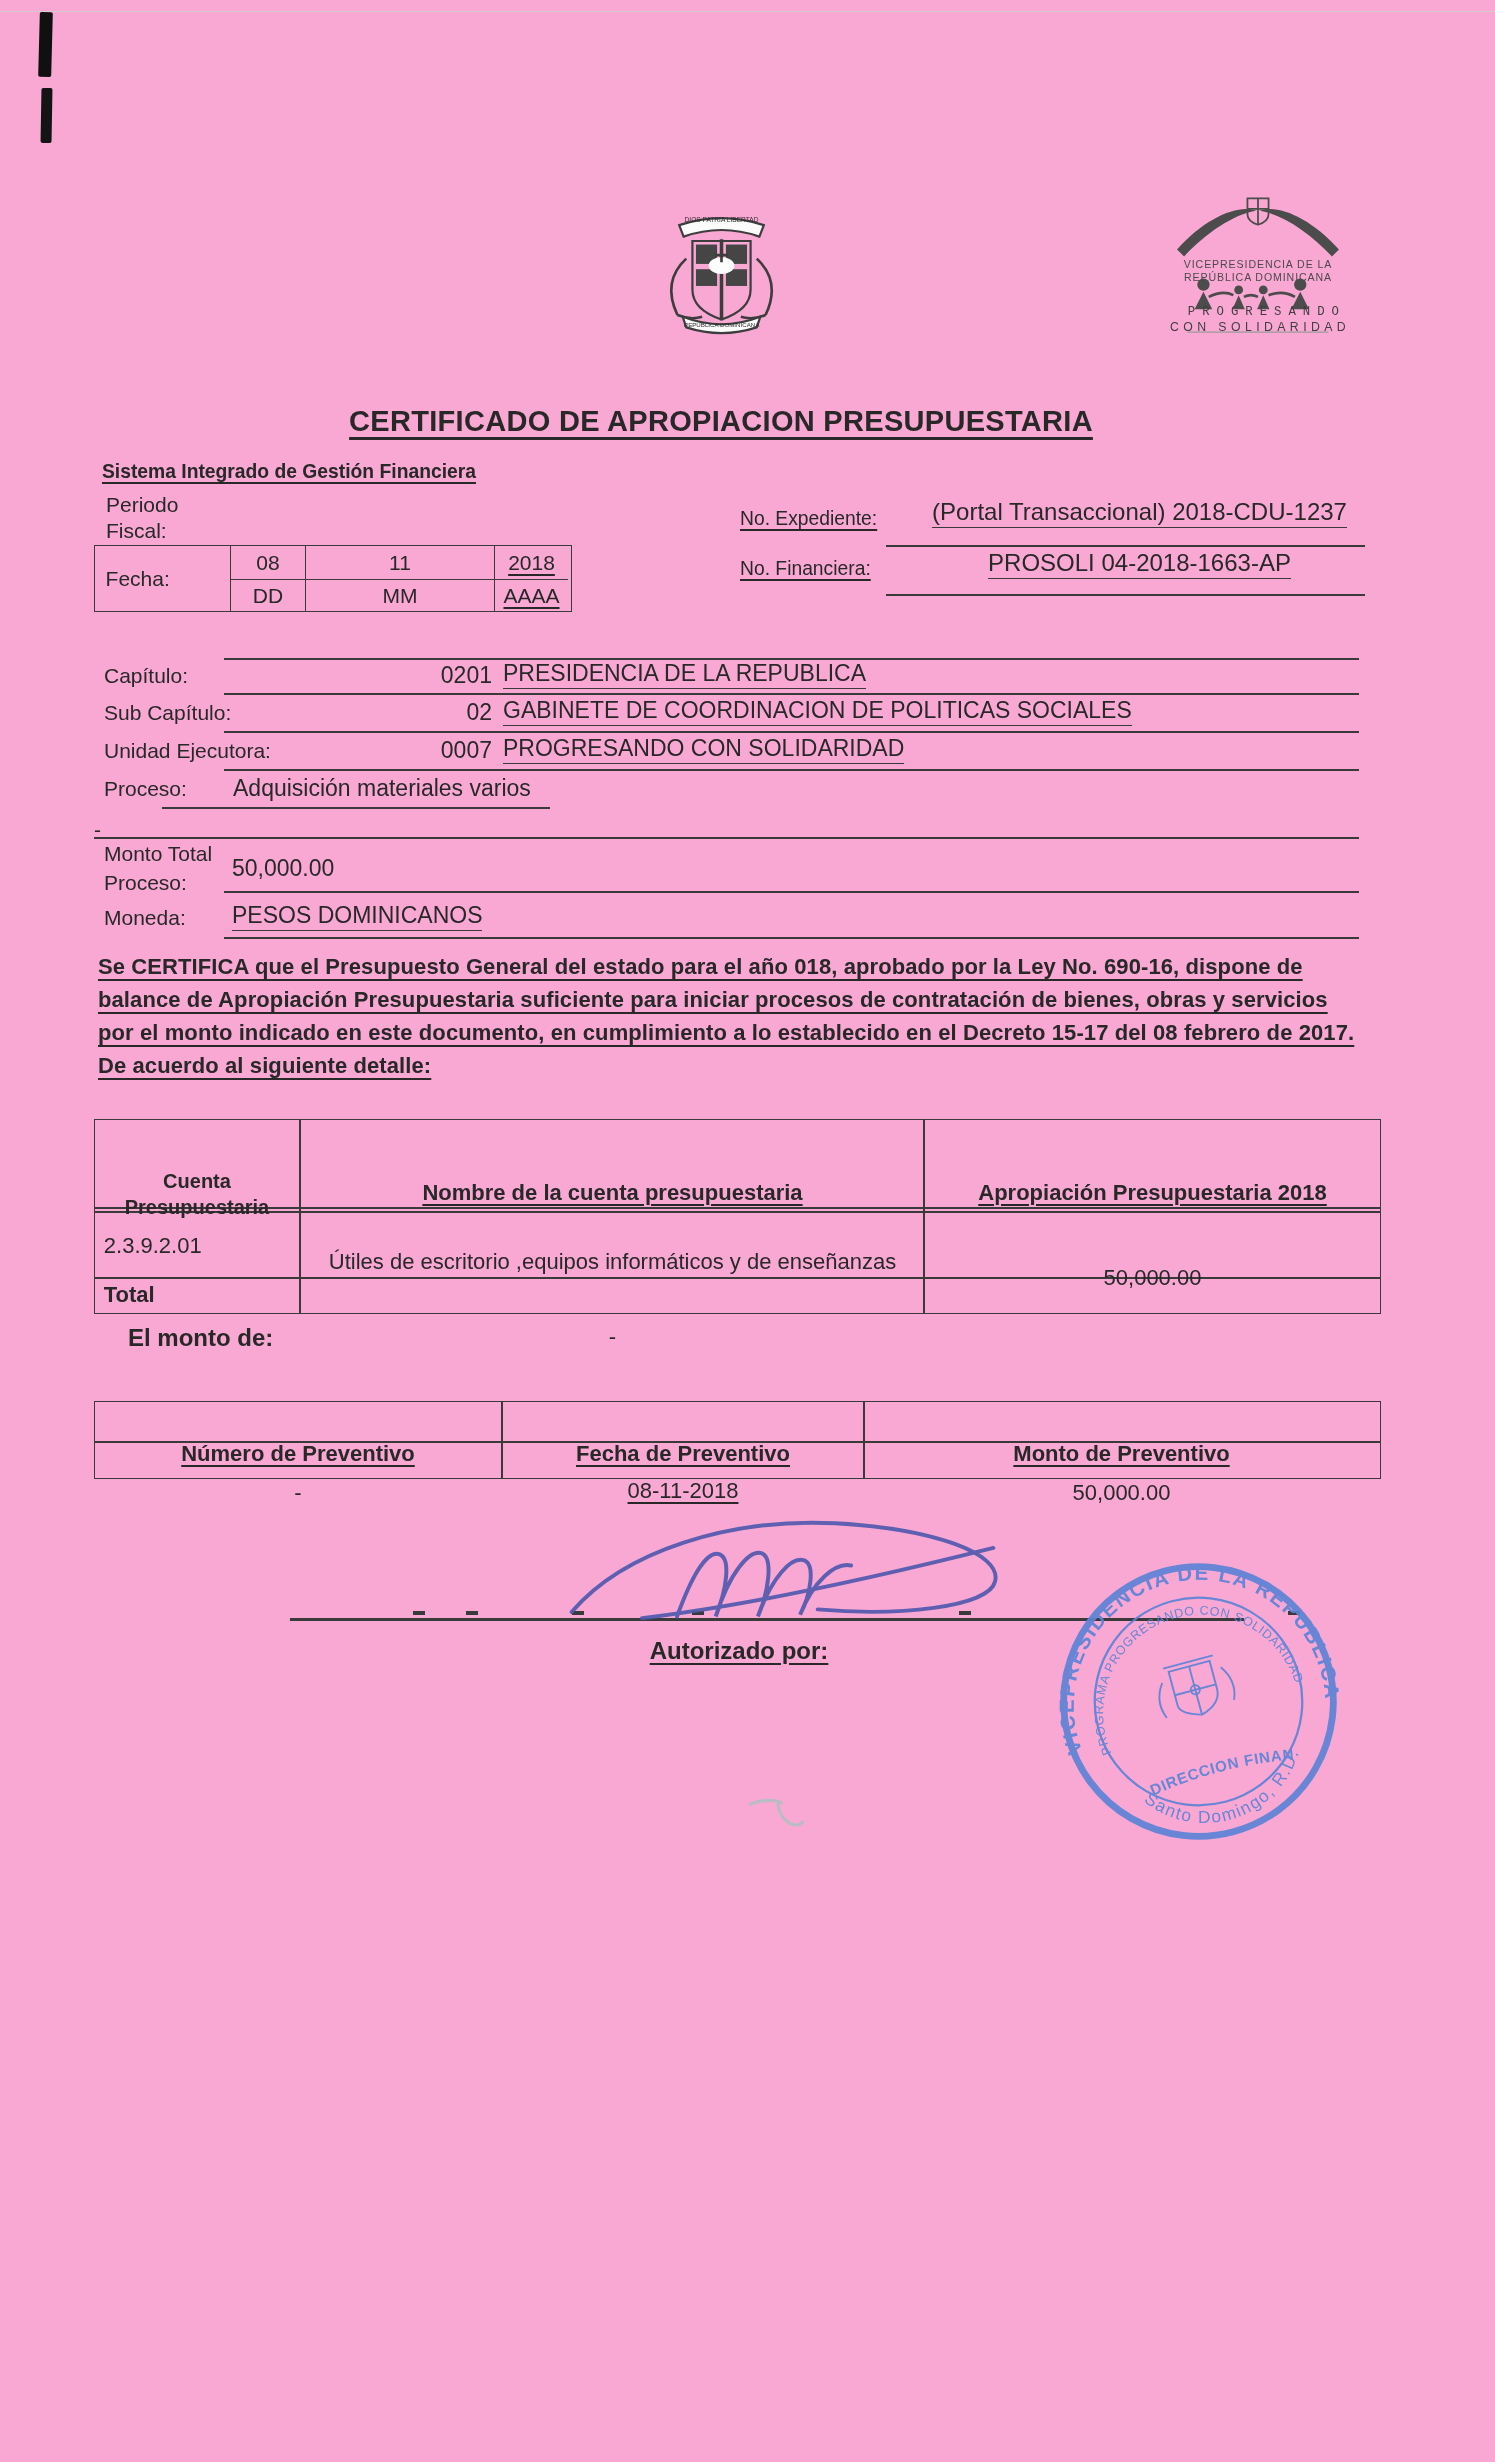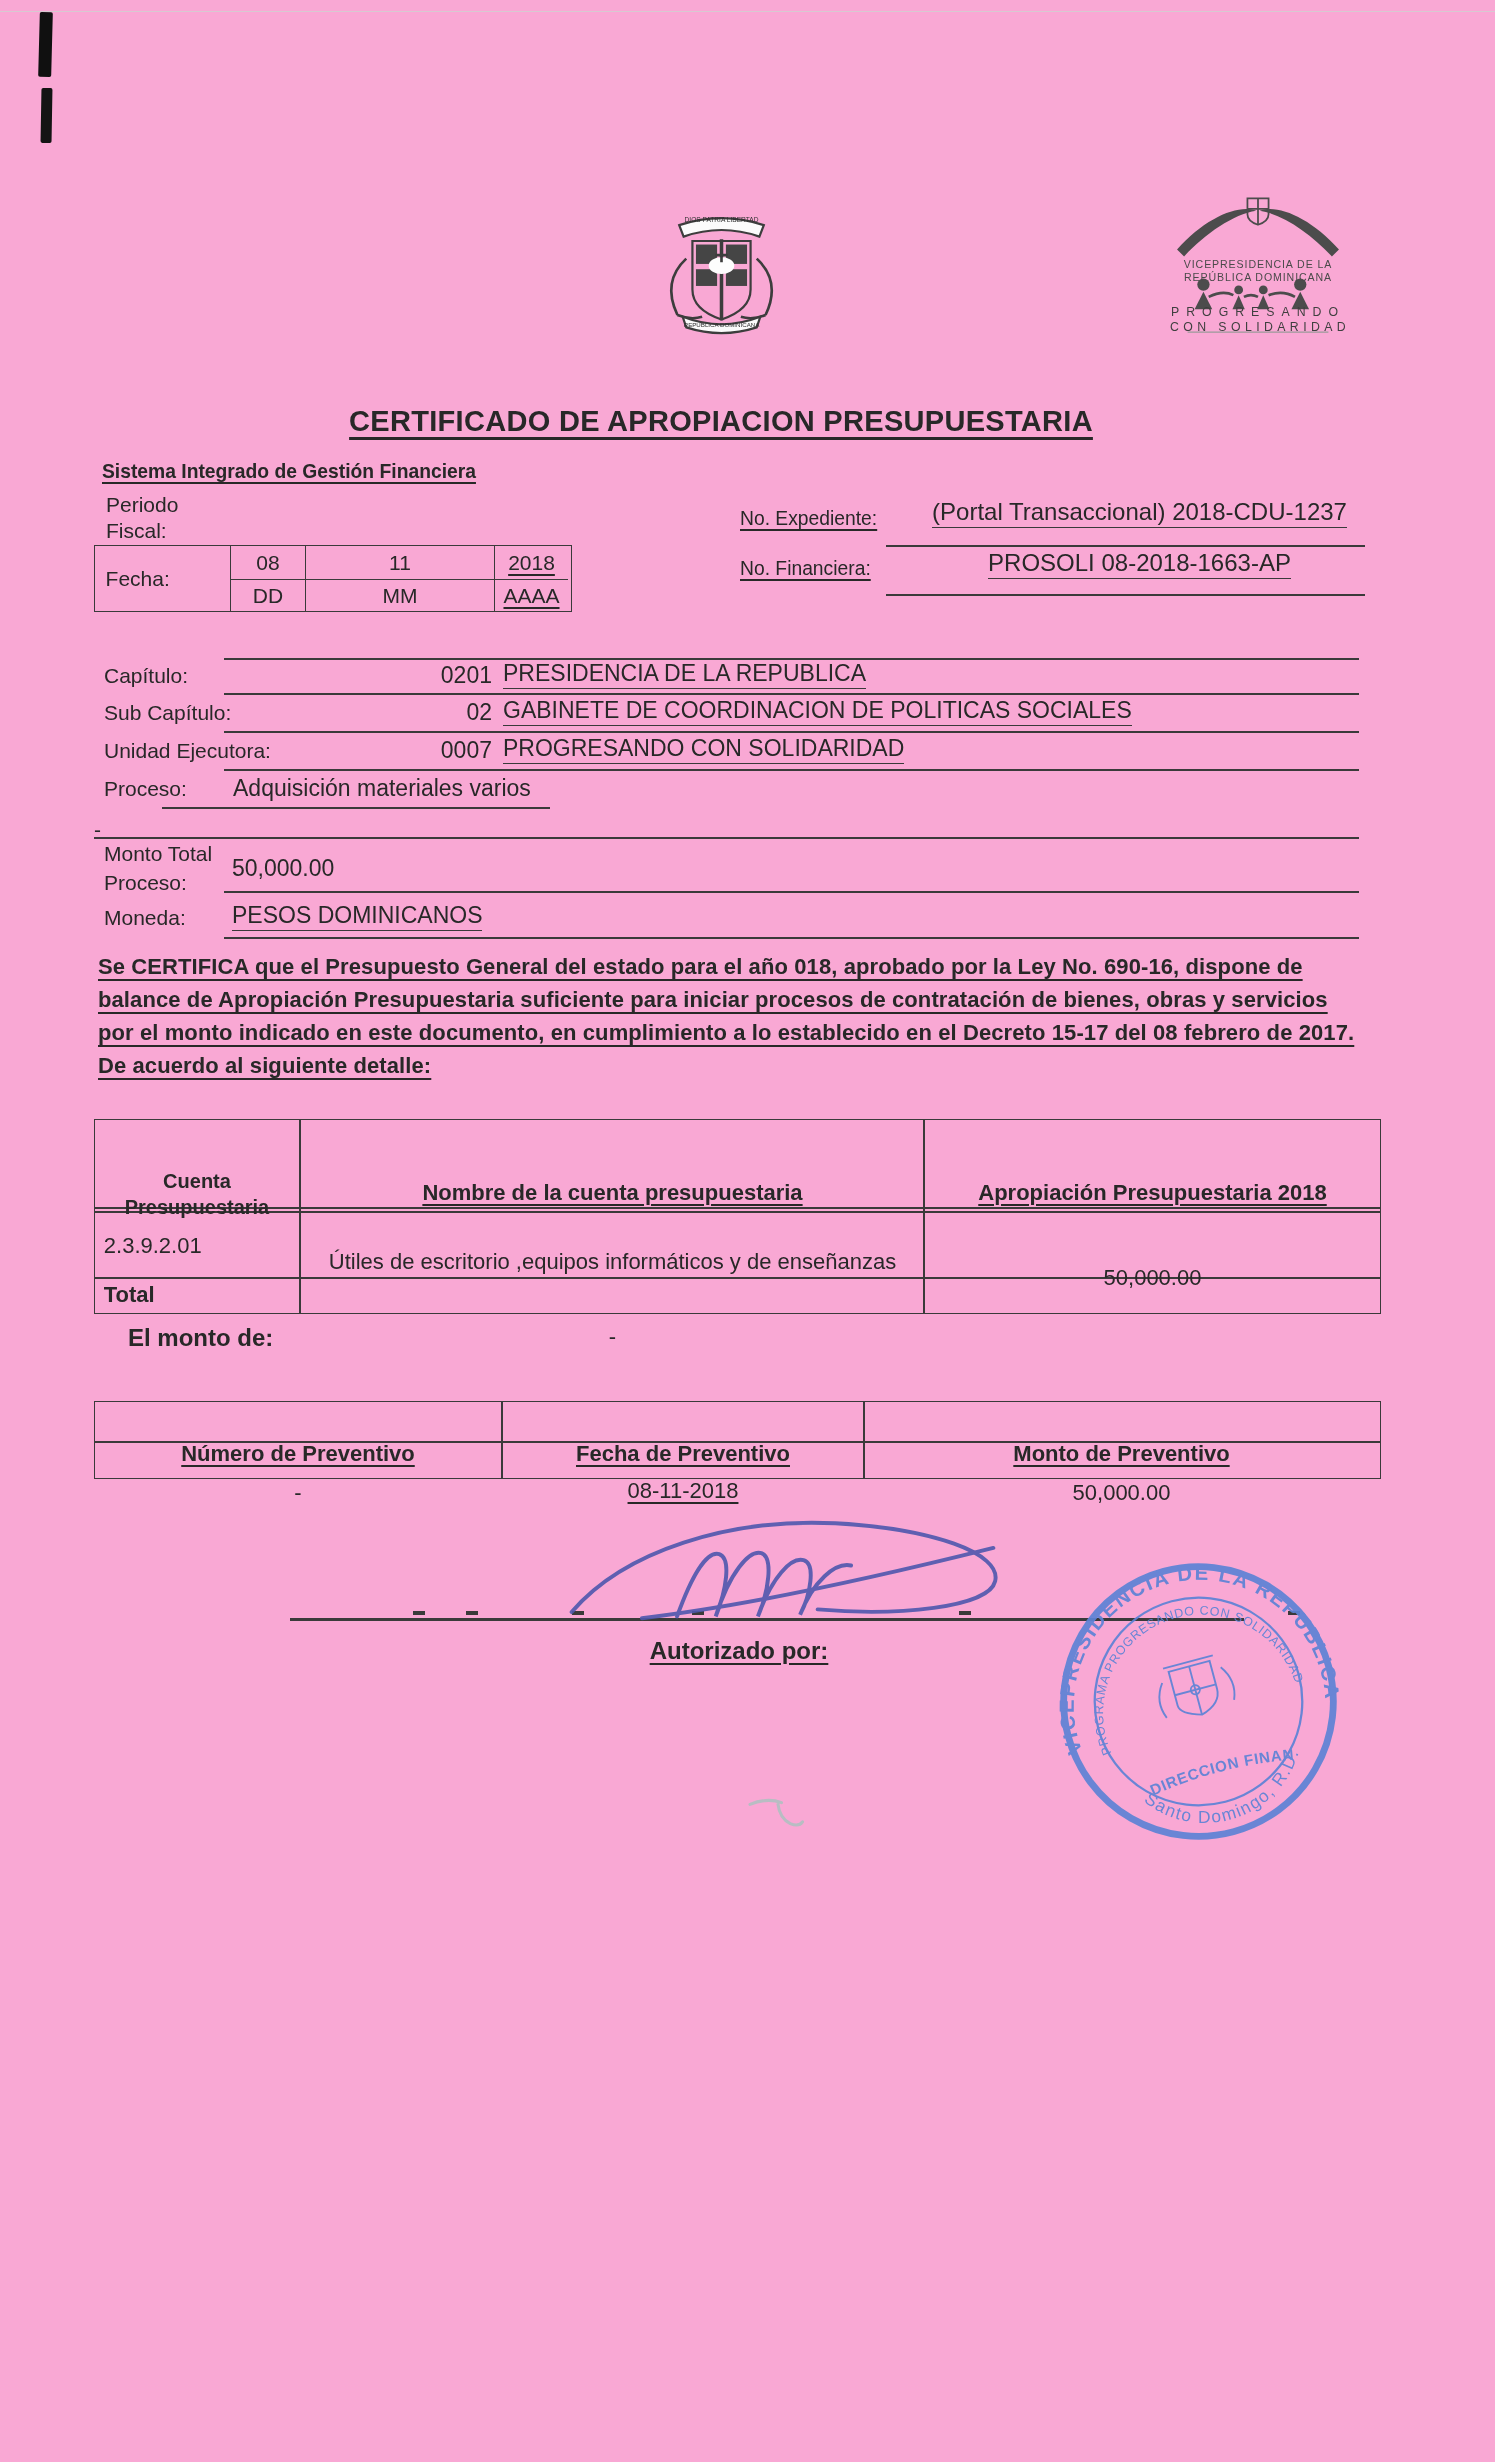--- a/index.html
+++ b/index.html
@@ -15,21 +15,21 @@
   
   .top-scanline{left:0;top:10.6px;width:1495px;height:1.8px;background:#cfcfcf;opacity:.8;}
   .mark1{left:39px;top:12.3px;width:13px;height:65px;background:#101010;border-radius:1.8px;transform:rotate(1.5deg);}
   .mark2{left:41px;top:88px;width:10.6px;height:55px;background:#141414;border-radius:1.8px;transform:rotate(1deg);}
 
   
   .coat{left:651px;top:204px;width:141px;height:141px;}
   .vplogo{left:1170px;top:193px;width:176px;height:141px;}
   .vp-text1{left:0;top:65px;width:176px;font-size:10.6px;letter-spacing:0.9px;color:#4a4a4a;text-align:center;}
   .vp-text2{left:0;top:78px;width:176px;font-size:10.6px;letter-spacing:0.9px;color:#4a4a4a;text-align:center;}
-  .vp-prog1{left:0;top:112px;width:176px;font-size:12.3px;letter-spacing:7px;color:#3f3f3f;text-align:center;white-space:nowrap;}
+  .vp-prog1{left:0;top:112px;width:176px;font-size:12.3px;letter-spacing:7px;color:#3f3f3f;text-align:right;white-space:nowrap;font-family:Liberation Mono, monospace;}
   .vp-prog2{left:0;top:127px;width:176px;font-size:12.3px;letter-spacing:4.4px;color:#3f3f3f;text-align:center;white-space:nowrap;}
 
   .doc-title{left:0;top:405px;width:1442px;text-align:center;font-size:29px;letter-spacing:0.3px;}
   .doc-title span{text-decoration:underline;text-decoration-thickness:2.6px;text-underline-offset:6.2px;}
 
   .sys-label{left:102px;top:461px;font-size:19.3px;}
   .periodo{left:106px;top:492px;font-size:21px;line-height:26px;}
 
   .exp-label{left:740px;top:508px;font-size:19.3px;}
   .exp-value{left:915px;top:498px;width:449px;text-align:center;font-size:24px;}
@@ -148,21 +148,21 @@
 
   <div class="abs periodo">
     <div>Periodo</div>
     <div>Fiscal:</div>
   </div>
 
   <div class="abs exp-label u">No. Expediente:</div>
   <div class="abs exp-value"><span class="val-u">(Portal Transaccional) 2018-CDU-1237</span></div>
   <div class="rule exp-rule"></div>
   <div class="abs docu-label u">No. Financiera:</div>
-  <div class="abs docu-value"><span class="val-u">PROSOLI 08-2018-1663-AP</span></div>
+  <div class="abs docu-value"><span class="val-u">PROSOLI 04-2018-1663-AP</span></div>
   <div class="rule docu-rule"></div>
 
   <div class="abs fecha">
     <div class="lab">Fecha:</div>
     <div class="r1">08</div>
     <div class="r1">11</div>
     <div class="r1">
         <span class="u">2018</span>
       </div>
     <div>DD</div>

